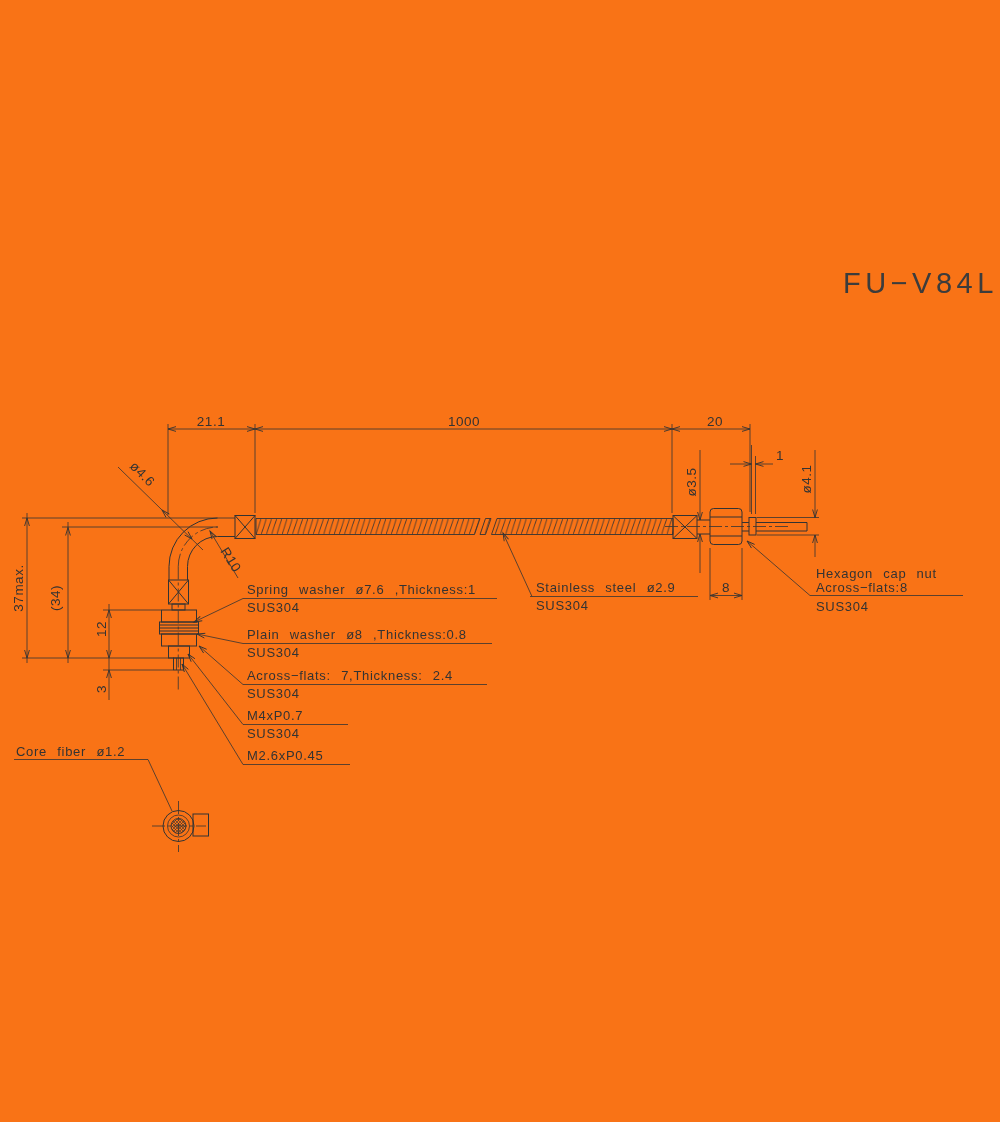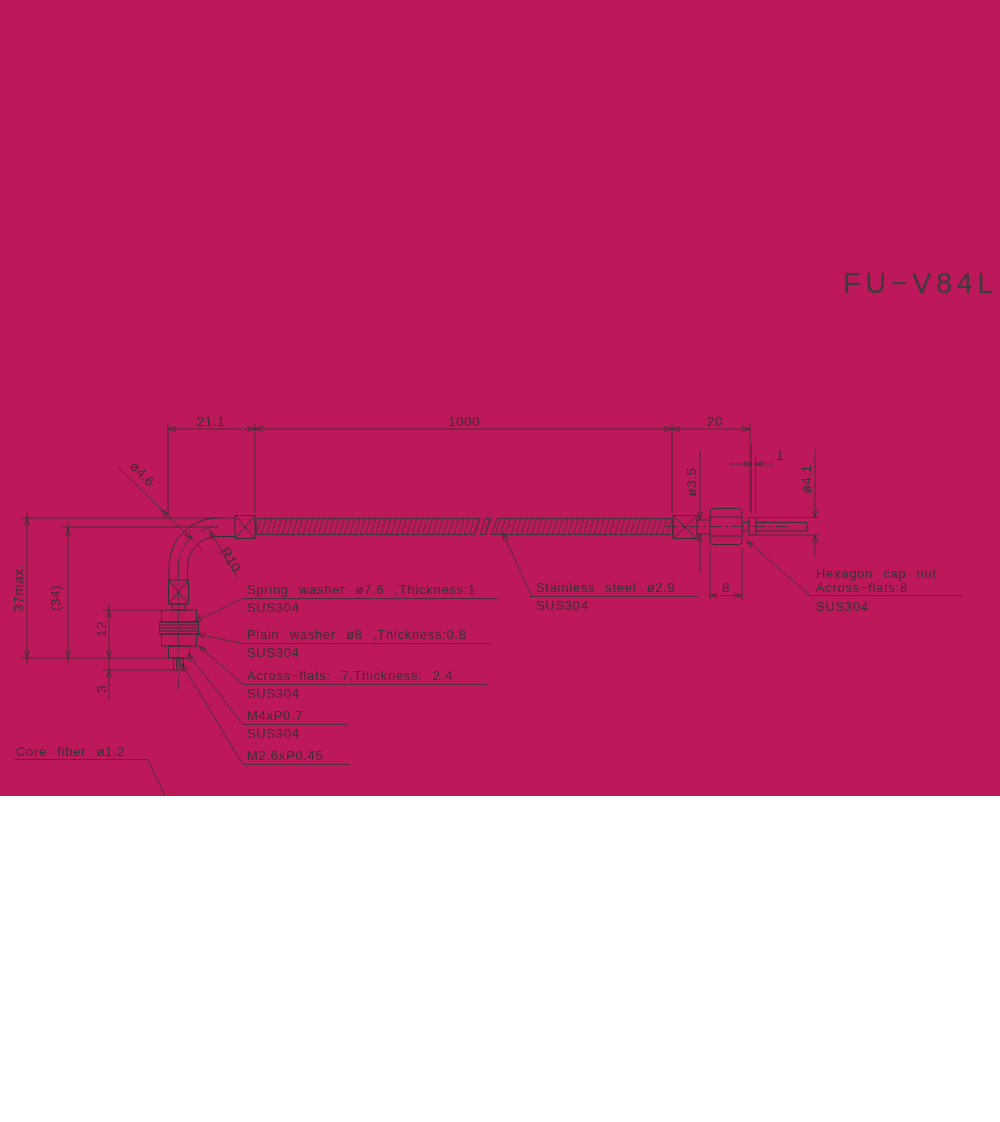--- a/index.html
+++ b/index.html
@@ -1,16 +1,16 @@
 <!DOCTYPE html>
 <html><head>
 <meta charset="utf-8">
 <style>
   html,body{margin:0;padding:0;background:#ffffff;}
-  .canvas{position:relative;width:1000px;height:796px;background:#be185d;overflow:hidden;}
+  .canvas{position:relative;width:1000px;height:1122px;background:#f97316;overflow:hidden;}
   svg{position:absolute;left:0;top:0;}
   svg text{font-family:"Liberation Sans","DejaVu Sans",sans-serif;font-size:13px;fill:#333;
            letter-spacing:.7px;word-spacing:6px;}
   .dim-t{font-size:13.5px;letter-spacing:.5px;}
   .title-t{font-size:29px;letter-spacing:4.5px;fill:#3c3c3c;word-spacing:0;}
   .ln{stroke:#333;fill:none;stroke-width:1;}
   .thin{stroke:#333;fill:none;stroke-width:.8;}
   .cl{stroke:#333;fill:none;stroke-width:.8;stroke-dasharray:13 3 3 3;}
   .ar{stroke:#333;fill:none;stroke-width:.9;}
   .band{fill:url(#spiral);stroke:#333;stroke-width:.9;}

